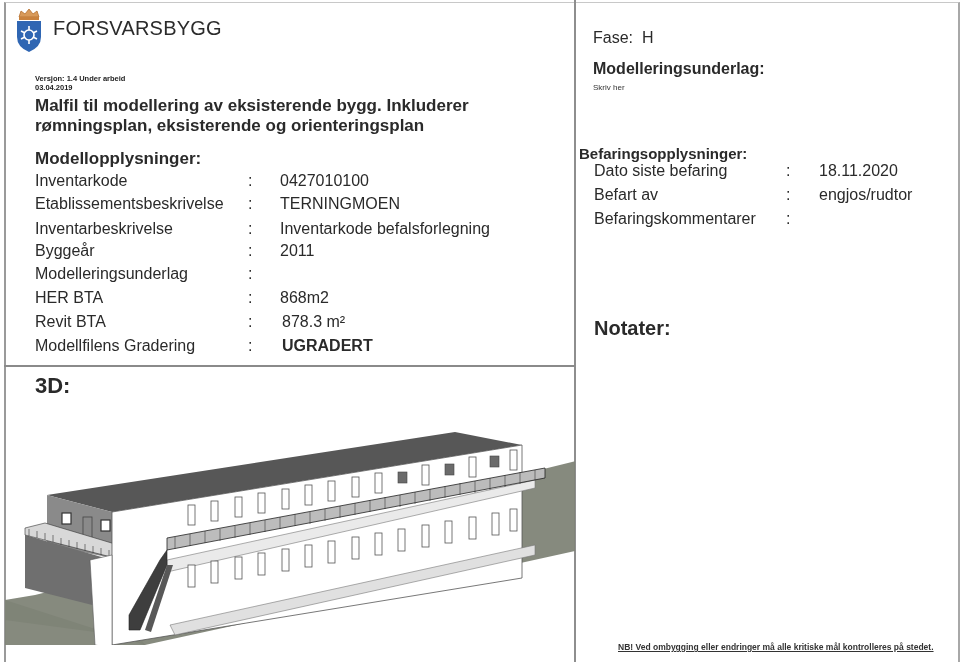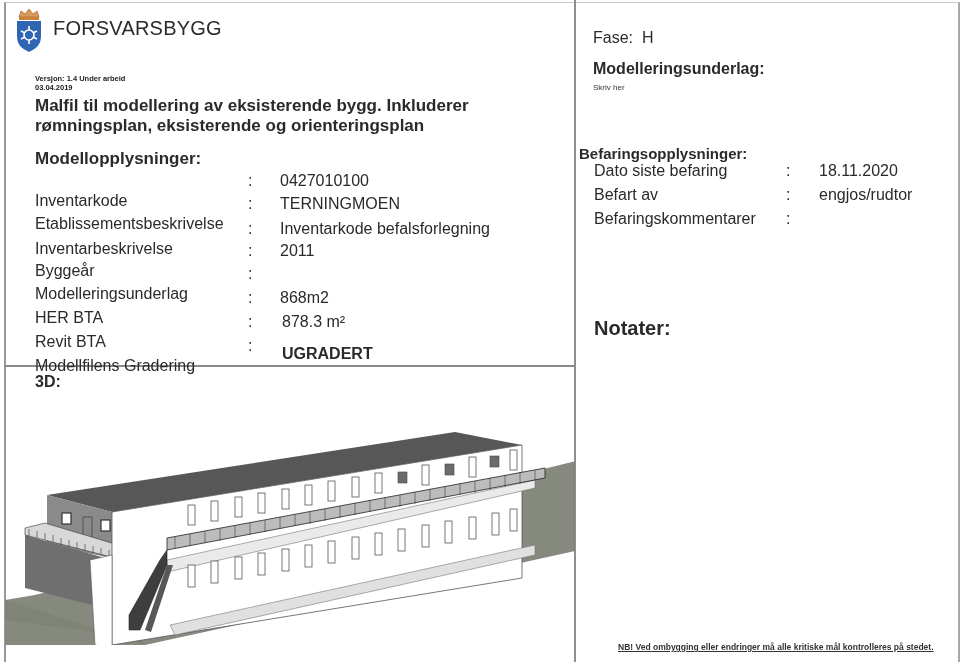--- a/index.html
+++ b/index.html
@@ -11,26 +11,26 @@
     .hdiv { position: absolute; left: 4px; top: 365px; width: 571px; height: 2px; background: #8a8a8a; }
 
     
     .logo { position: absolute; left: 15px; top: 7px; width: 28px; height: 46px; }
     .brand { position: absolute; left: 53px; top: 17px; font-size: 20px; letter-spacing: 0.2px; color: #2b2b2b; }
     .version { position: absolute; left: 35px; top: 74px; font-size: 7.5px; font-weight: bold; line-height: 9px; color: #222; }
     .doc-title { position: absolute; left: 35px; top: 96px; width: 470px; font-size: 17px; font-weight: bold; line-height: 20px; color: #2a2a2a; }
     .section-h { position: absolute; font-size: 17px; font-weight: bold; color: #2a2a2a; }
 
     .kv { position: absolute; left: 35px; font-size: 16px; line-height: 22px; color: #2a2a2a; }
-    .kv .k { position: absolute; left: 0; white-space: nowrap; margin-top: 20px; }
+    .kv .k { position: absolute; left: 0; white-space: nowrap; }
     .kv .c { position: absolute; left: 213px; }
     .kv .v { position: absolute; left: 245px; white-space: nowrap; }
-    .kv .v.bold { font-weight: bold; left: 247px; margin-top: 8px; }
-
-    .label3d { position: absolute; left: 35px; top: 373px; font-size: 16px; font-weight: bold; color: #2a2a2a; }
+    .kv .v.bold { font-weight: bold; left: 247px; }
+
+    .label3d { position: absolute; left: 35px; top: 373px; font-size: 22px; font-weight: bold; color: #2a2a2a; }
     .render { position: absolute; left: 5px; top: 420px; width: 570px; height: 225px; }
 
     
     .fase { position: absolute; left: 593px; top: 29px; font-size: 16px; color: #2a2a2a; }
     .rkv { position: absolute; left: 594px; font-size: 16px; color: #2a2a2a; }
     .rkv .k { position: absolute; left: 0; white-space: nowrap; }
     .rkv .c { position: absolute; left: 192px; }
     .rkv .v { position: absolute; left: 225px; white-space: nowrap; }
     .small { position: absolute; left: 593px; top: 83px; font-size: 8px; color: #333; }
     .nb { position: absolute; left: 594px; top: 642px; font-size: 8.5px; font-weight: bold; text-decoration: underline; color: #333; white-space: nowrap; padding-left: 24px; }

